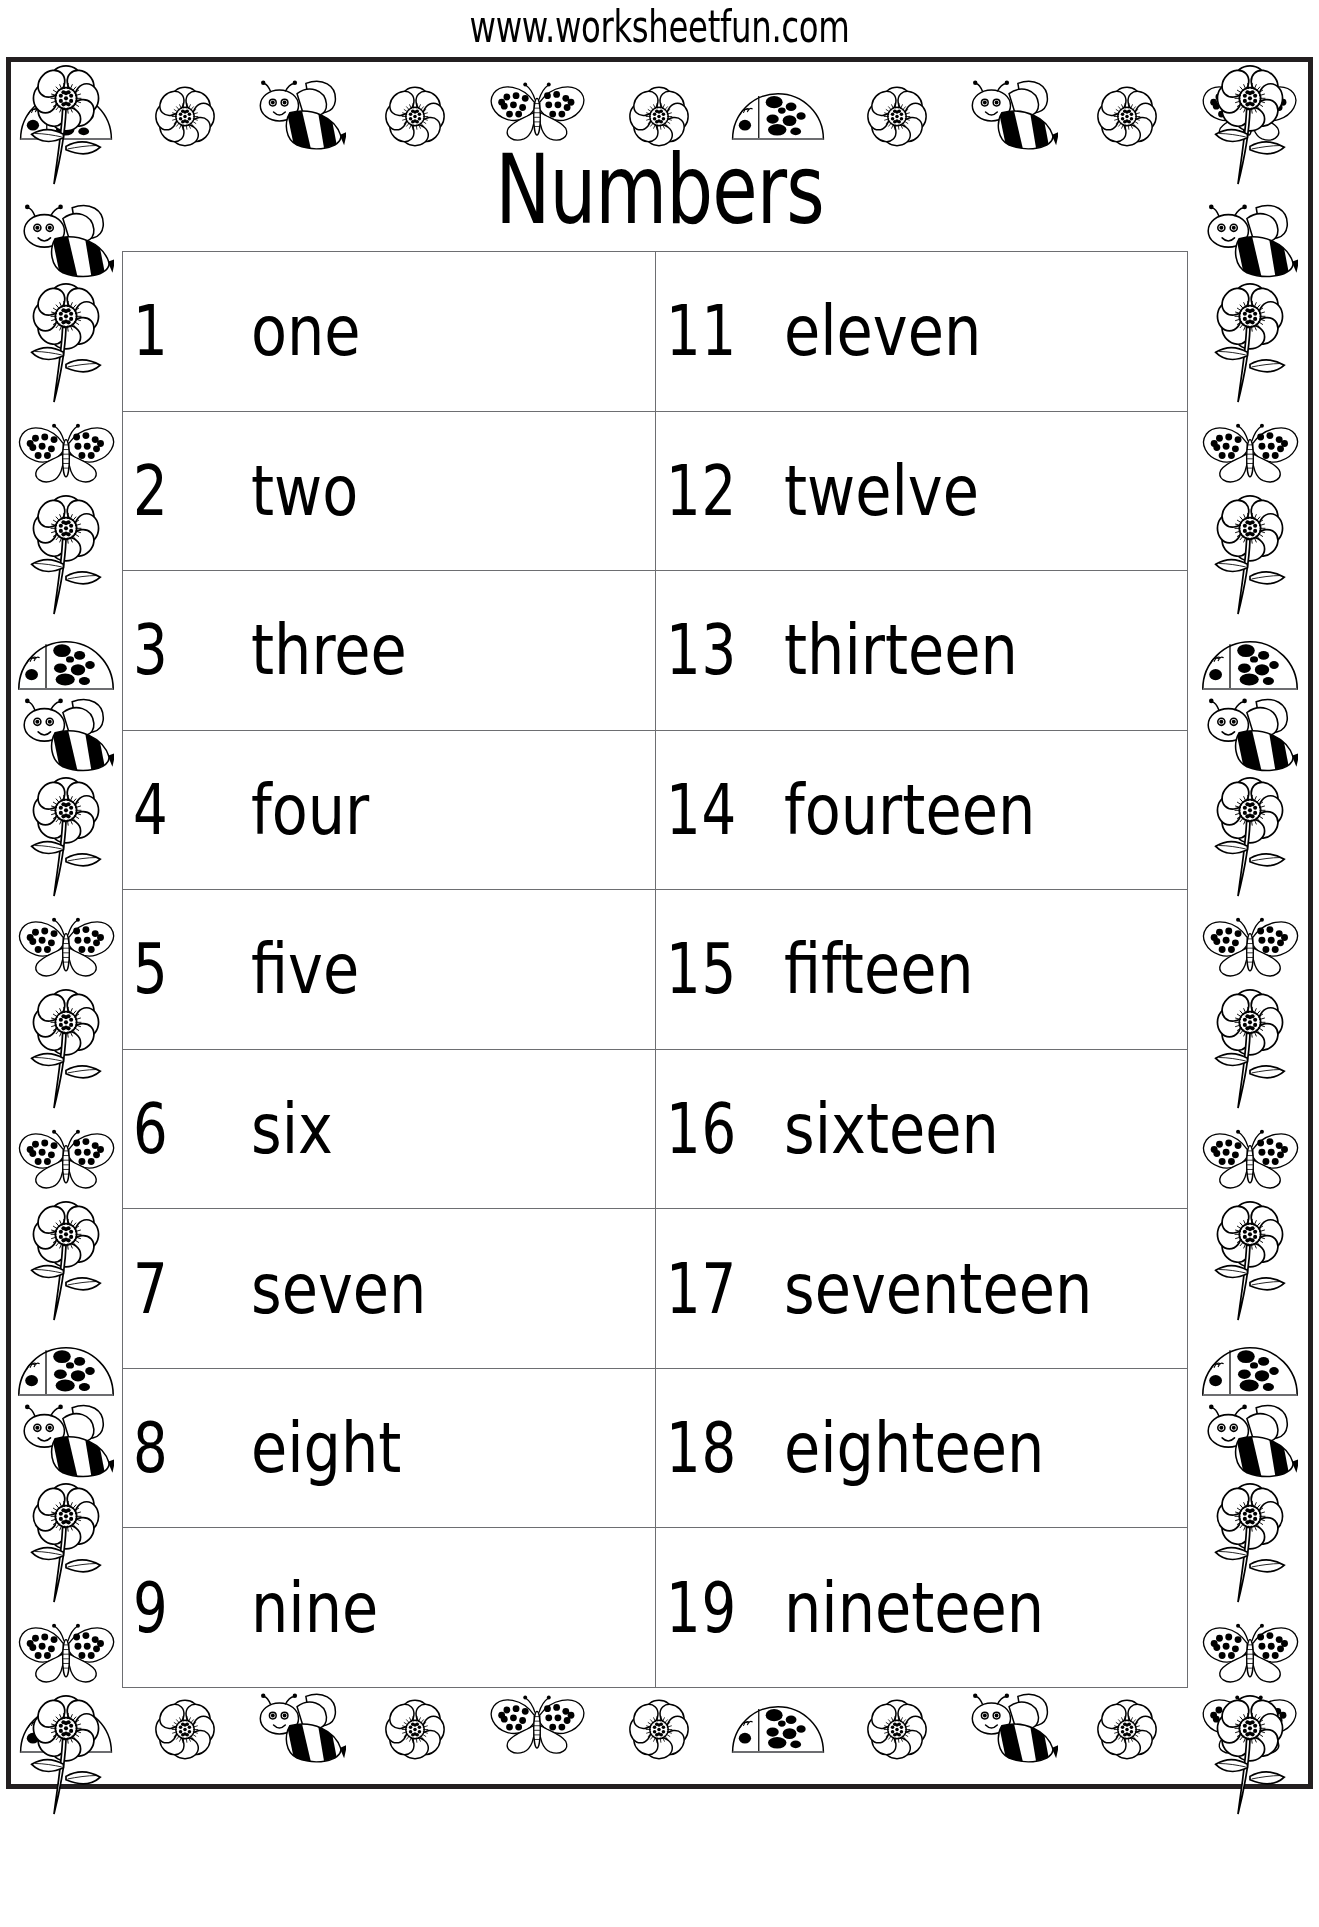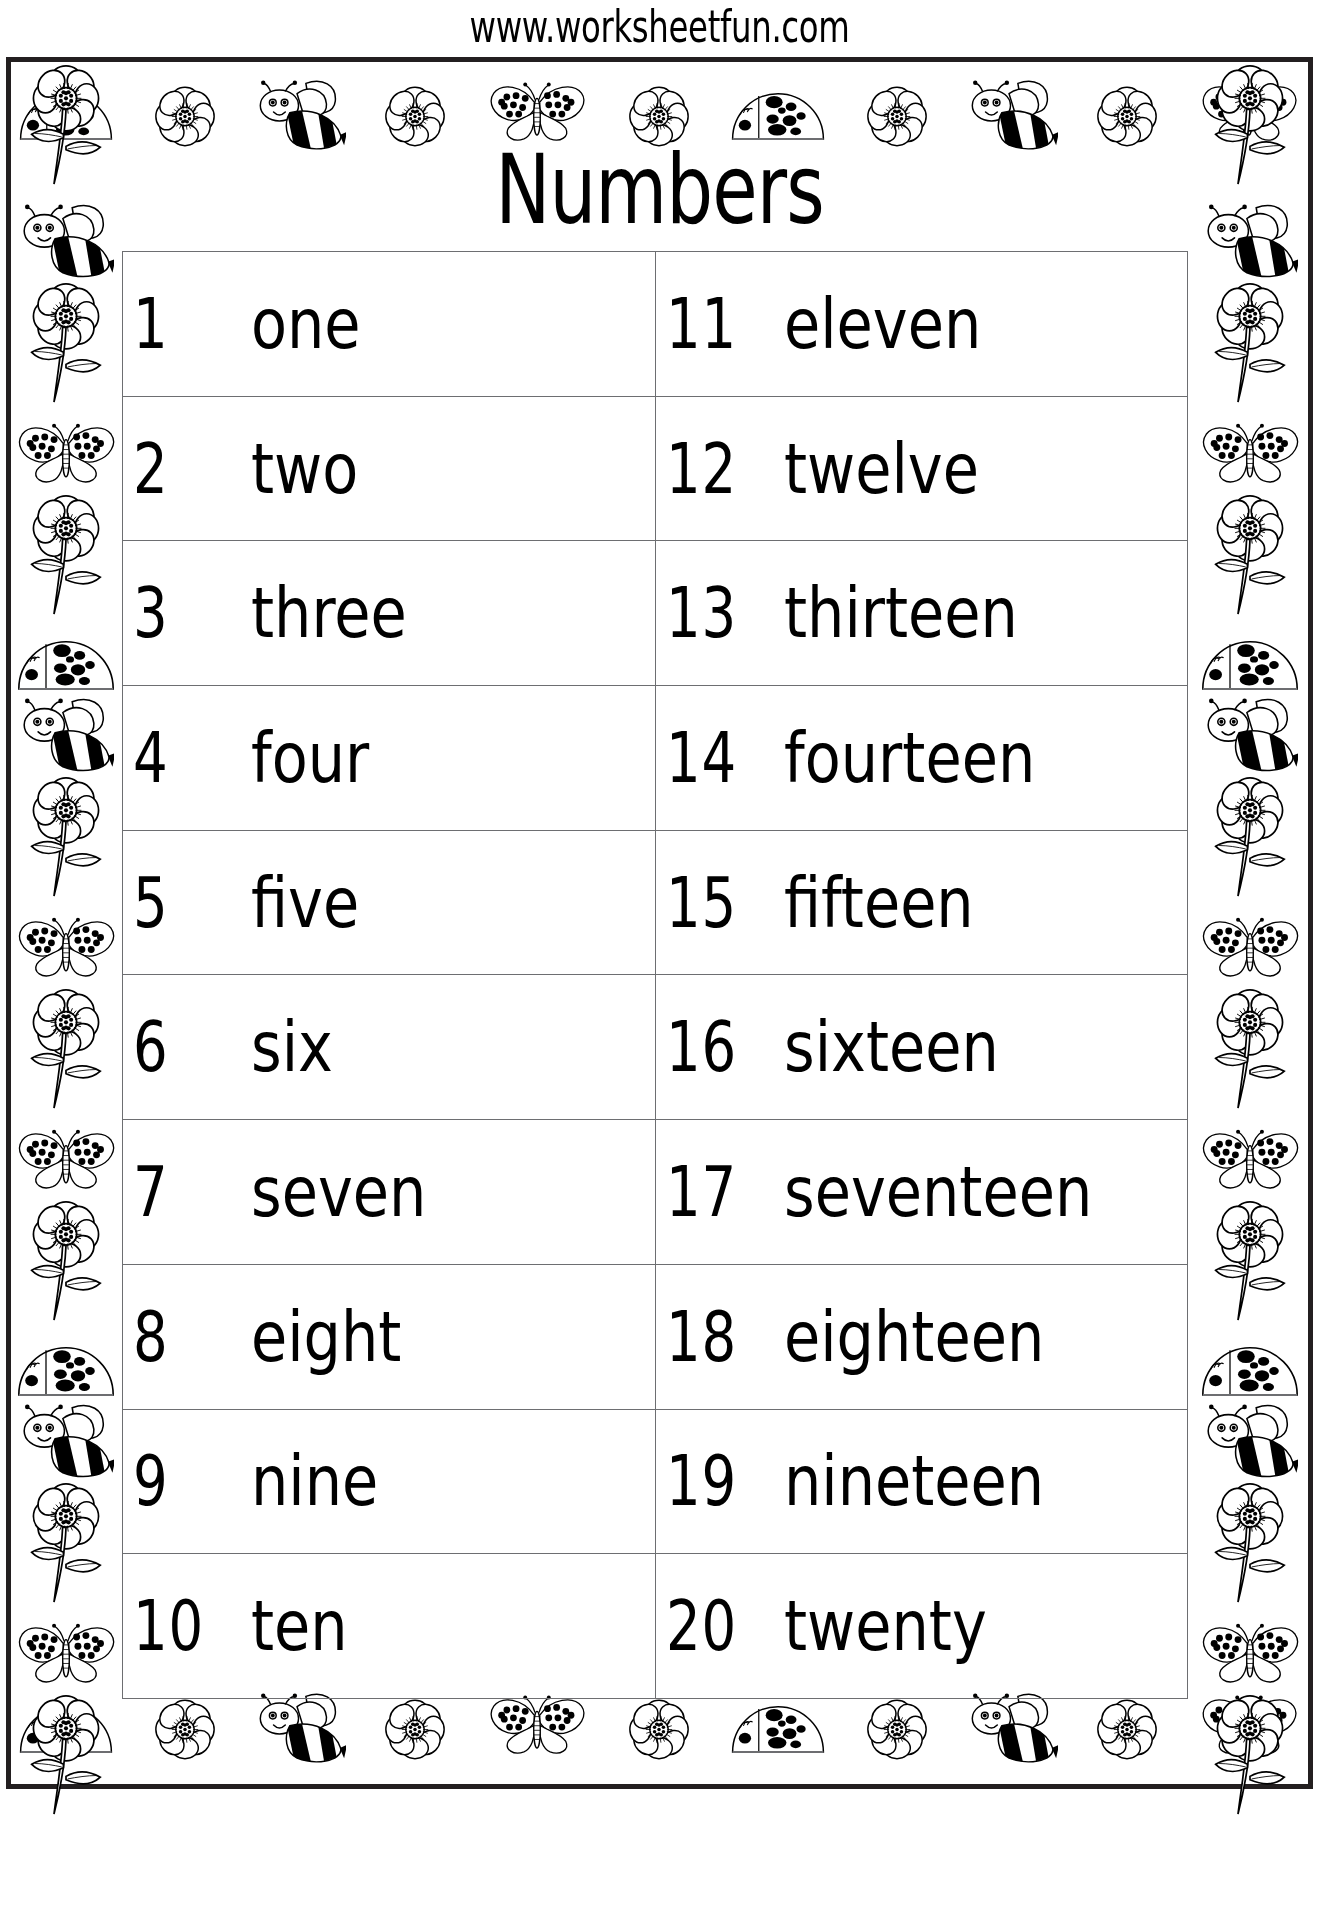--- a/index.html
+++ b/index.html
@@ -2837,30 +2837,16 @@
               <span class="word">nine</span>
             </div>
           </td>
           <td>
             <div class="cell-inner">
               <span class="digit">19</span>
               <span class="word">nineteen</span>
             </div>
           </td>
         </tr>
-        <tr>
-          <td>
-            <div class="cell-inner">
-              <span class="digit">10</span>
-              <span class="word">ten</span>
-            </div>
-          </td>
-          <td>
-            <div class="cell-inner">
-              <span class="digit">20</span>
-              <span class="word">twenty</span>
-            </div>
-          </td>
-        </tr>
       </tbody>
   </table>
 
 </div>
 
 </body></html>

